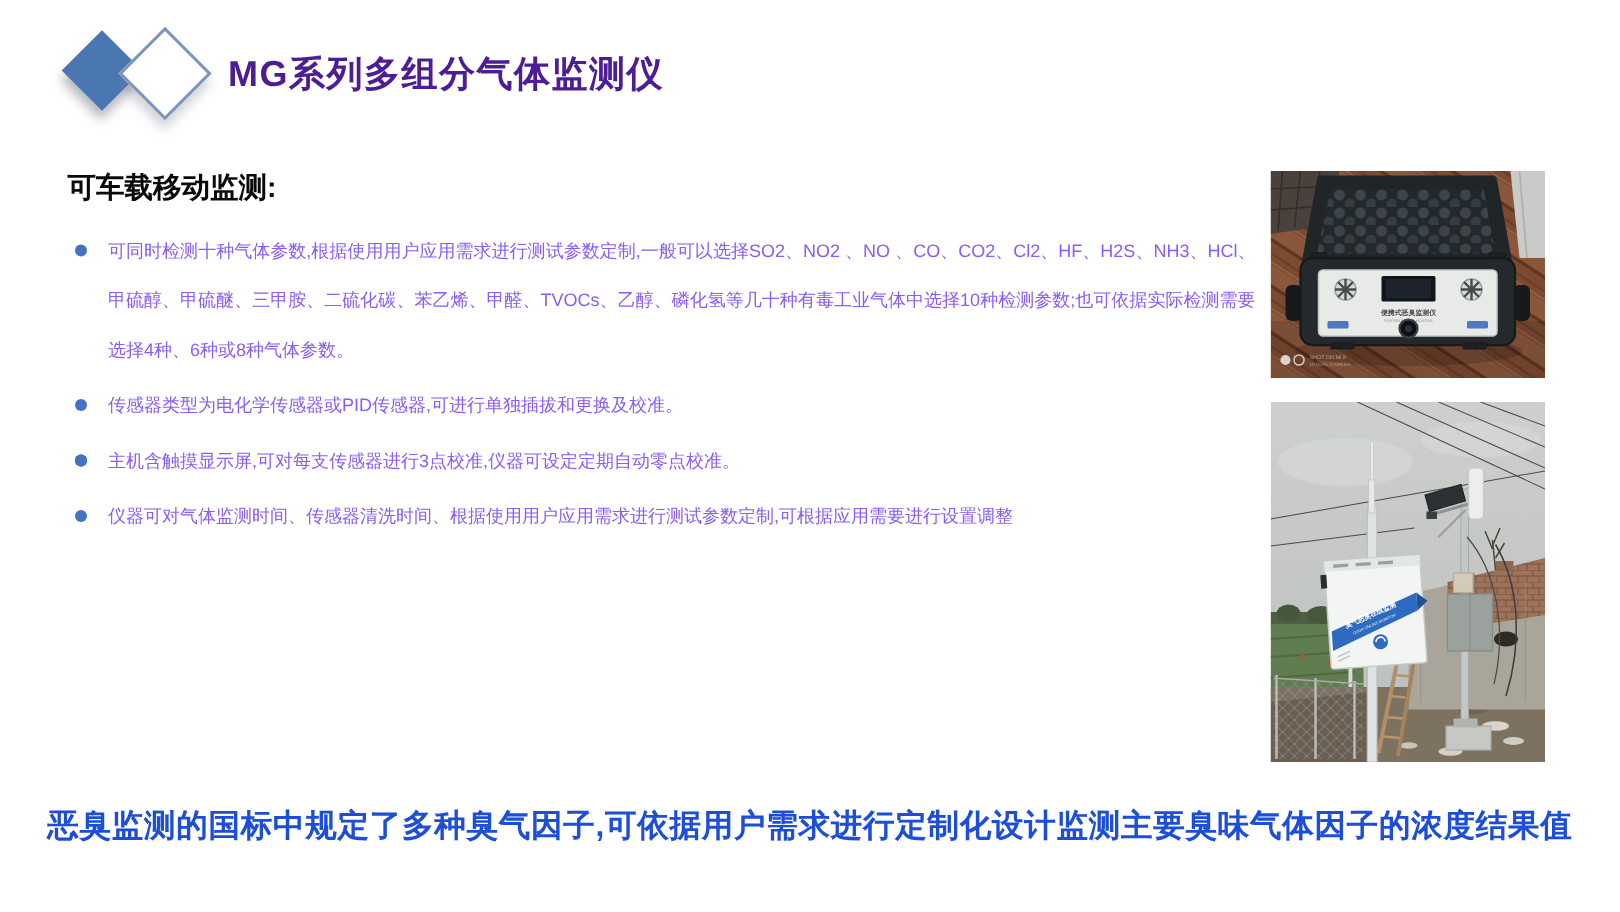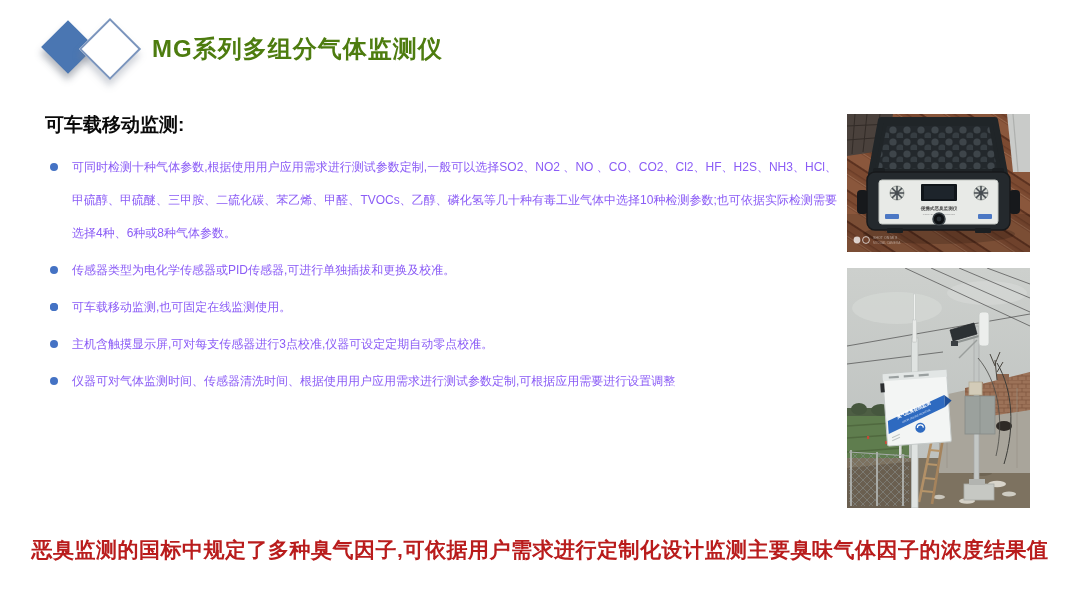--- a/index.html
+++ b/index.html
@@ -9,38 +9,38 @@
     color:#1c1c1c;margin:0 auto;border-bottom:1px solid #d8d8d8;
   }
   
   .diamond{position:absolute;transform:rotate(45deg);}
   .diamond.blue{left:49px;top:28px;width:38px;height:38px;background:#4a76b2;
     box-shadow:4px 5px 7px rgba(90,100,115,.45);}
   .diamond.white{left:88px;top:27px;width:40px;height:40px;background:#ffffff;
     border:2px solid #7b95bd;box-shadow:4px 5px 7px rgba(120,130,145,.35);}
   .slide-title{
     position:absolute;left:152px;top:33px;font-size:24px;font-weight:bold;
-    letter-spacing:1px;color:#4d7c0f;
+    letter-spacing:1px;color:#4c1d95;
   }
   
   .content{position:absolute;left:45px;top:112px;width:792px;}
   .section-heading{font-size:19px;font-weight:bold;margin:0 0 13px 0;color:#0a0a0a;}
   ul.features{list-style:none;margin:0;padding:0;}
   ul.features li{
     position:relative;padding-left:27px;margin:0 0 4px 0;
     font-size:12px;line-height:33px;text-align:justify;color:#8b5cf6;
   }
   ul.features li .dot{
     position:absolute;left:5px;top:12px;width:8px;height:8px;border-radius:50%;
     background:#4472c4;
   }
   
   .footer-line{
     position:absolute;left:0;right:0;top:536px;text-align:center;
-    font-size:21px;font-weight:bold;color:#b91c1c;letter-spacing:.5px;
+    font-size:21px;font-weight:bold;color:#1d4ed8;letter-spacing:.5px;
   }
   
   .photo{position:absolute;overflow:hidden;}
   .photo svg{display:block;}
   .photo-top{left:847px;top:114px;width:183px;height:138px;}
   .photo-bottom{left:847px;top:268px;width:183px;height:240px;}
 </style>
 </head>
 <body>
 
@@ -50,21 +50,21 @@
   <div class="diamond white"></div>
 
   <div class="slide-title">MG系列多组分气体监测仪</div>
 
   <div class="content">
     <h2 class="section-heading">可车载移动监测:</h2>
     <ul class="features">
       <li><span class="dot"></span><span>可同时检测十种气体参数,根据使用用户应用需求进行测试参数定制,一般可以选择SO2、NO2 、NO 、CO、CO2、Cl2、HF、H2S、NH3、HCl、甲硫醇、甲硫醚、三甲胺、二硫化碳、苯乙烯、甲醛、TVOCs、乙醇、磷化氢等几十种有毒工业气体中选择10种检测参数;也可依据实际检测需要选择4种、6种或8种气体参数。</span></li>
       <li><span class="dot"></span><span>传感器类型为电化学传感器或PID传感器,可进行单独插拔和更换及校准。</span></li>
       <li><span class="dot"></span></li>
-      <li><span class="dot"></span><span>可车载移动监测,也可固定在线监测使用。</span></li>
+      <li><span class="dot"></span></li>
       <li><span class="dot"></span><span>主机含触摸显示屏,可对每支传感器进行3点校准,仪器可设定定期自动零点校准。</span></li>
       <li><span class="dot"></span><span>仪器可对气体监测时间、传感器清洗时间、根据使用用户应用需求进行测试参数定制,可根据应用需要进行设置调整</span></li>
     </ul>
   </div>
 
   <div class="photo photo-top">
     <svg width="183" height="138" viewBox="0 0 183 138">
       <defs>
         <pattern id="wood" width="26" height="26" patternUnits="userSpaceOnUse" patternTransform="rotate(33)">
           <rect width="26" height="26" fill="#7c4a31"></rect>

